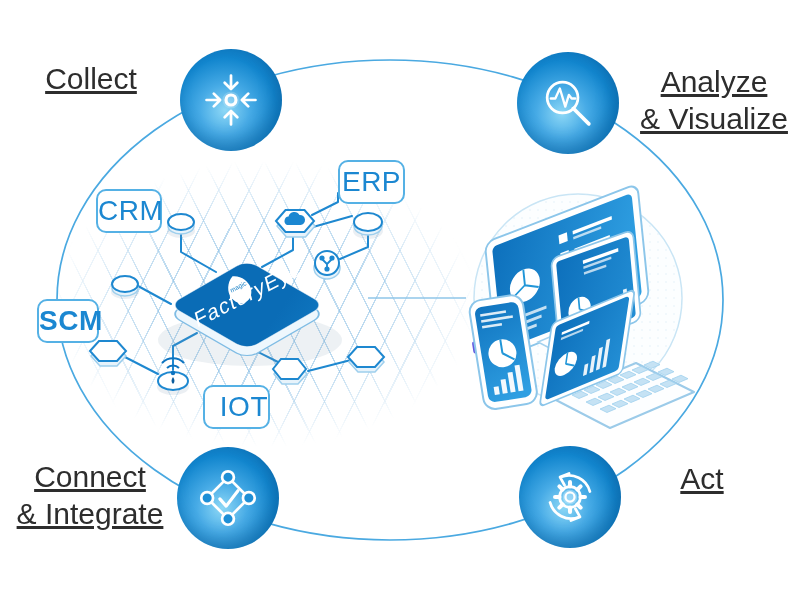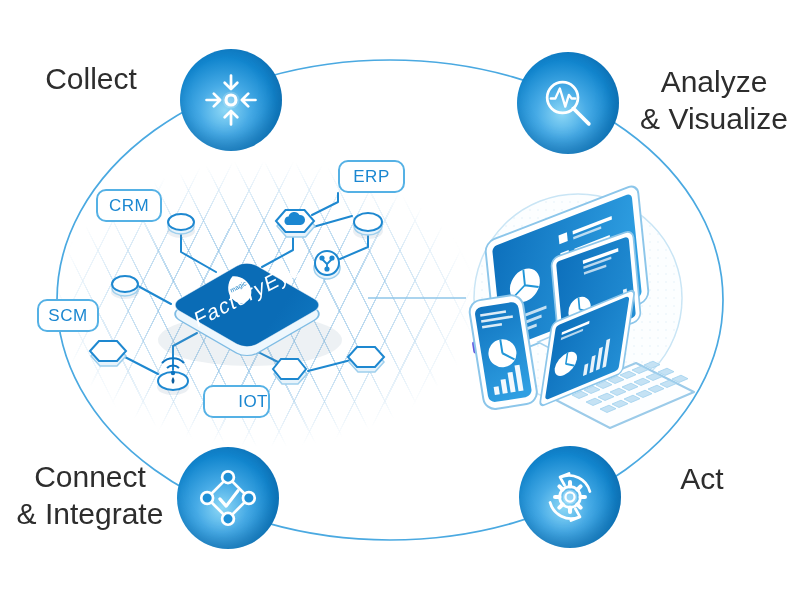--- a/index.html
+++ b/index.html
@@ -18,29 +18,29 @@
   .art{position:absolute;left:0;top:0;z-index:1;}
   .stage-circle{
     position:absolute;width:102px;height:102px;border-radius:50%;z-index:3;
     display:flex;align-items:center;justify-content:center;
     background:radial-gradient(circle at 44% 60%, #8ed8f6 0%, #47abe6 30%, #1286ce 62%, #0a67ae 100%);
     box-shadow:inset -6px -9px 16px rgba(6,60,110,.28);
   }
   .stage-circle svg{display:block;}
   .stage-label{
     position:absolute;z-index:3;text-align:center;color:#2d2d2d;
-    font-size:30px;line-height:1.22;
+    font-size:30px;line-height:1.22;text-decoration:underline;
   }
   .pill{
     position:absolute;z-index:4;background:#fff;border:2px solid #55b1e5;border-radius:10px;
-    color:#1b87d1;font-size:17px;line-height:1;padding:6px 0;text-align:center;letter-spacing:.5px;
+    color:#1b87d1;font-size:28px;line-height:1;padding:6px 0;text-align:center;letter-spacing:.5px;
   }
   .pill-crm{left:96px;top:189px;width:62px;}
   .pill-erp{left:338px;top:160px;width:63px;}
-  .pill-scm{left:37px;top:299px;width:58px;}
+  .pill-scm{left:37px;top:299px;width:58px;font-weight:bold;}
   .pill-iot{left:203px;top:385px;width:63px;text-align:right;}
   .pill-plm{left:330px;top:385px;width:67px;}
   .circle-tl{left:180px;top:49px;}
   .circle-tr{left:517px;top:52px;}
   .circle-bl{left:177px;top:447px;}
   .circle-br{left:519px;top:446px;}
   .label-tl{left:6px;top:61px;width:170px;}
   .label-tr{left:630px;top:64px;width:168px;}
   .label-bl{left:0;top:459px;width:180px;}
   .label-br{left:614px;top:461px;width:176px;}

